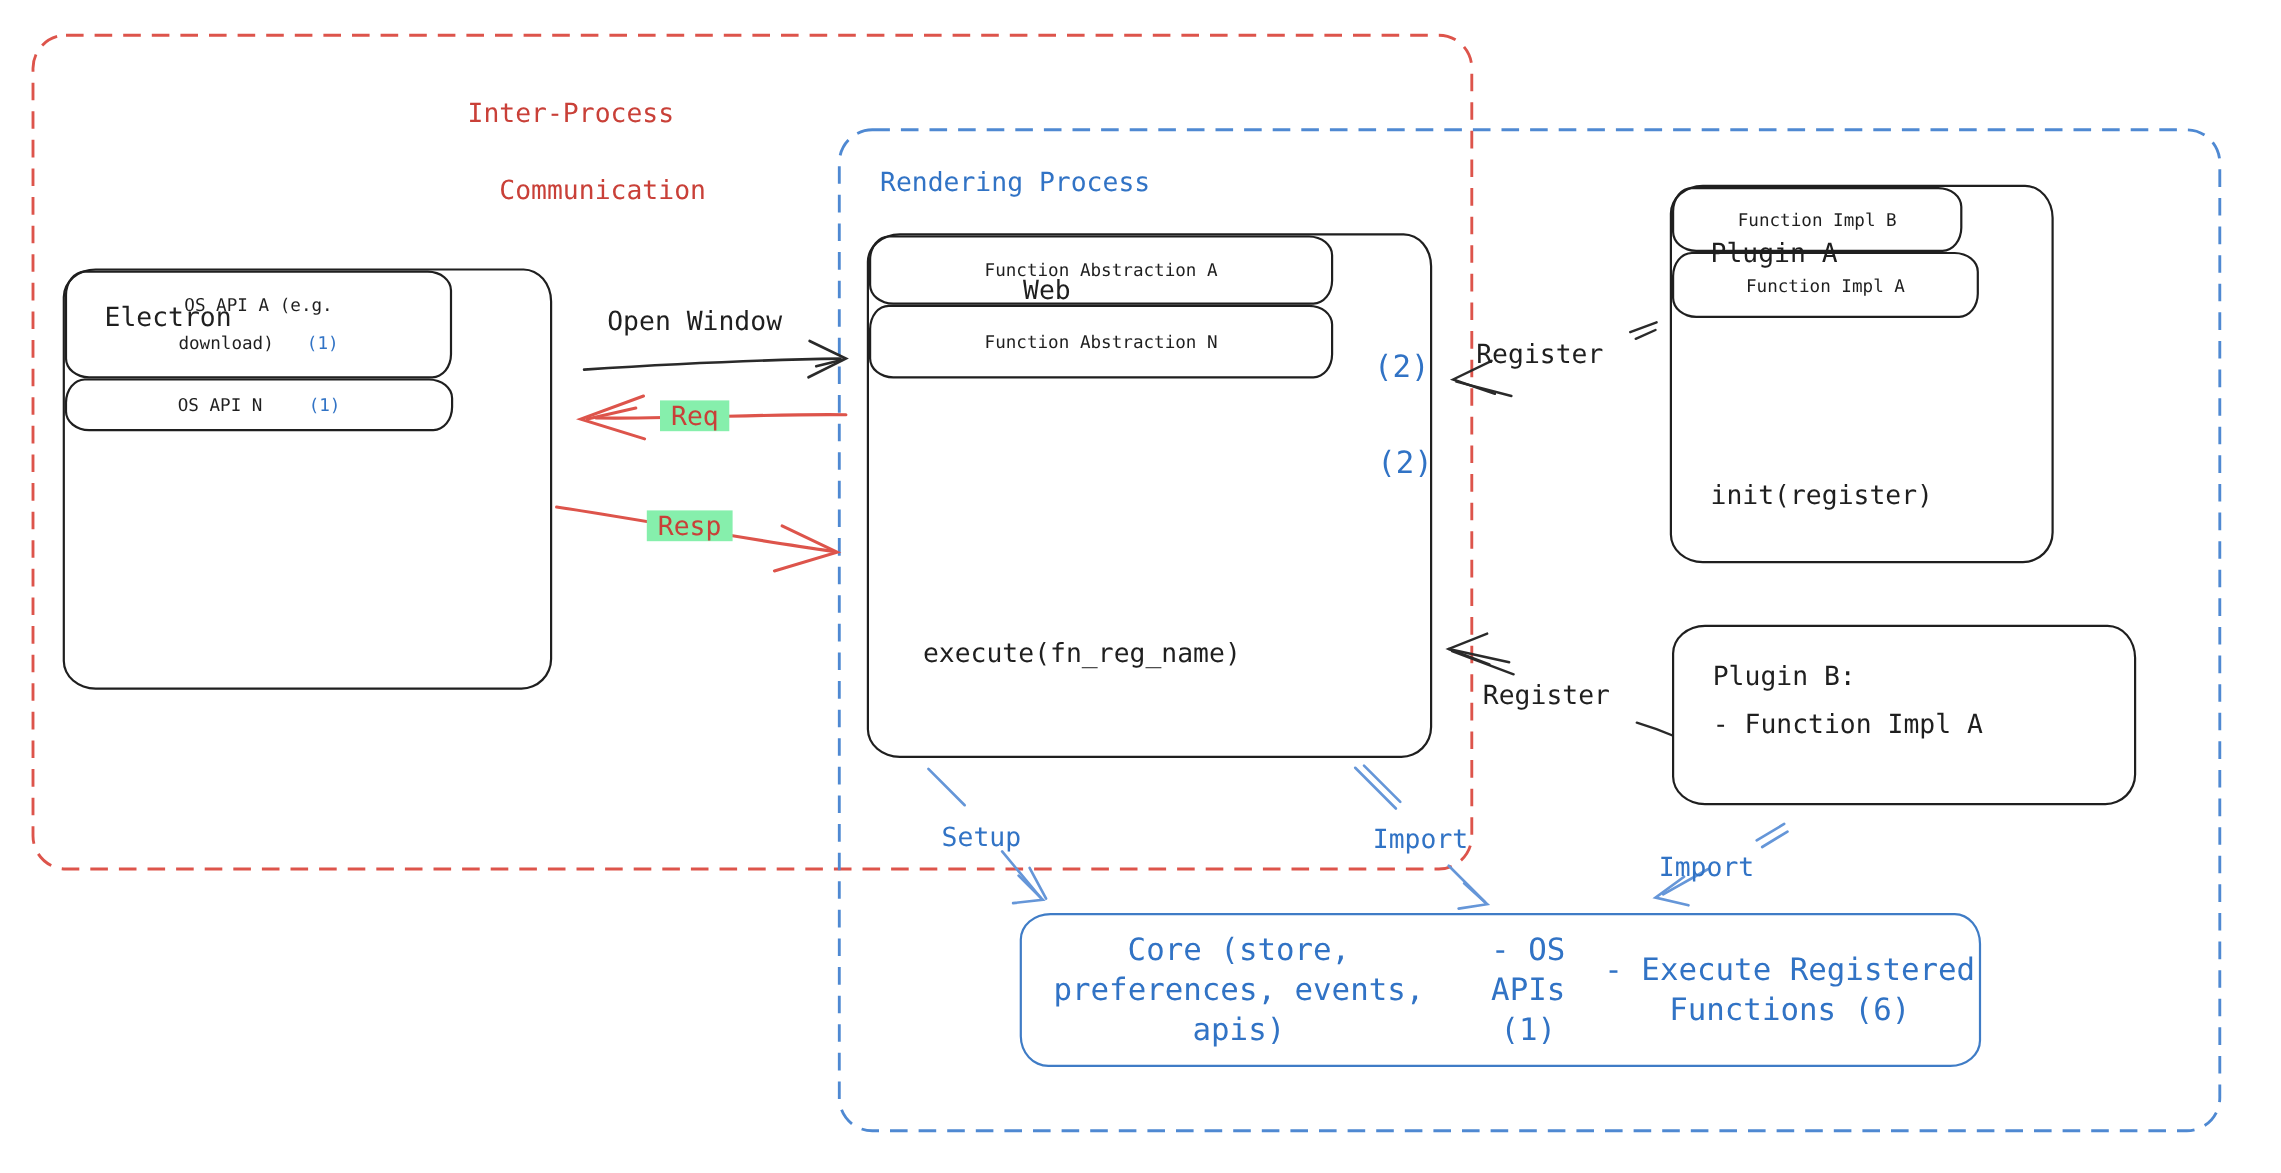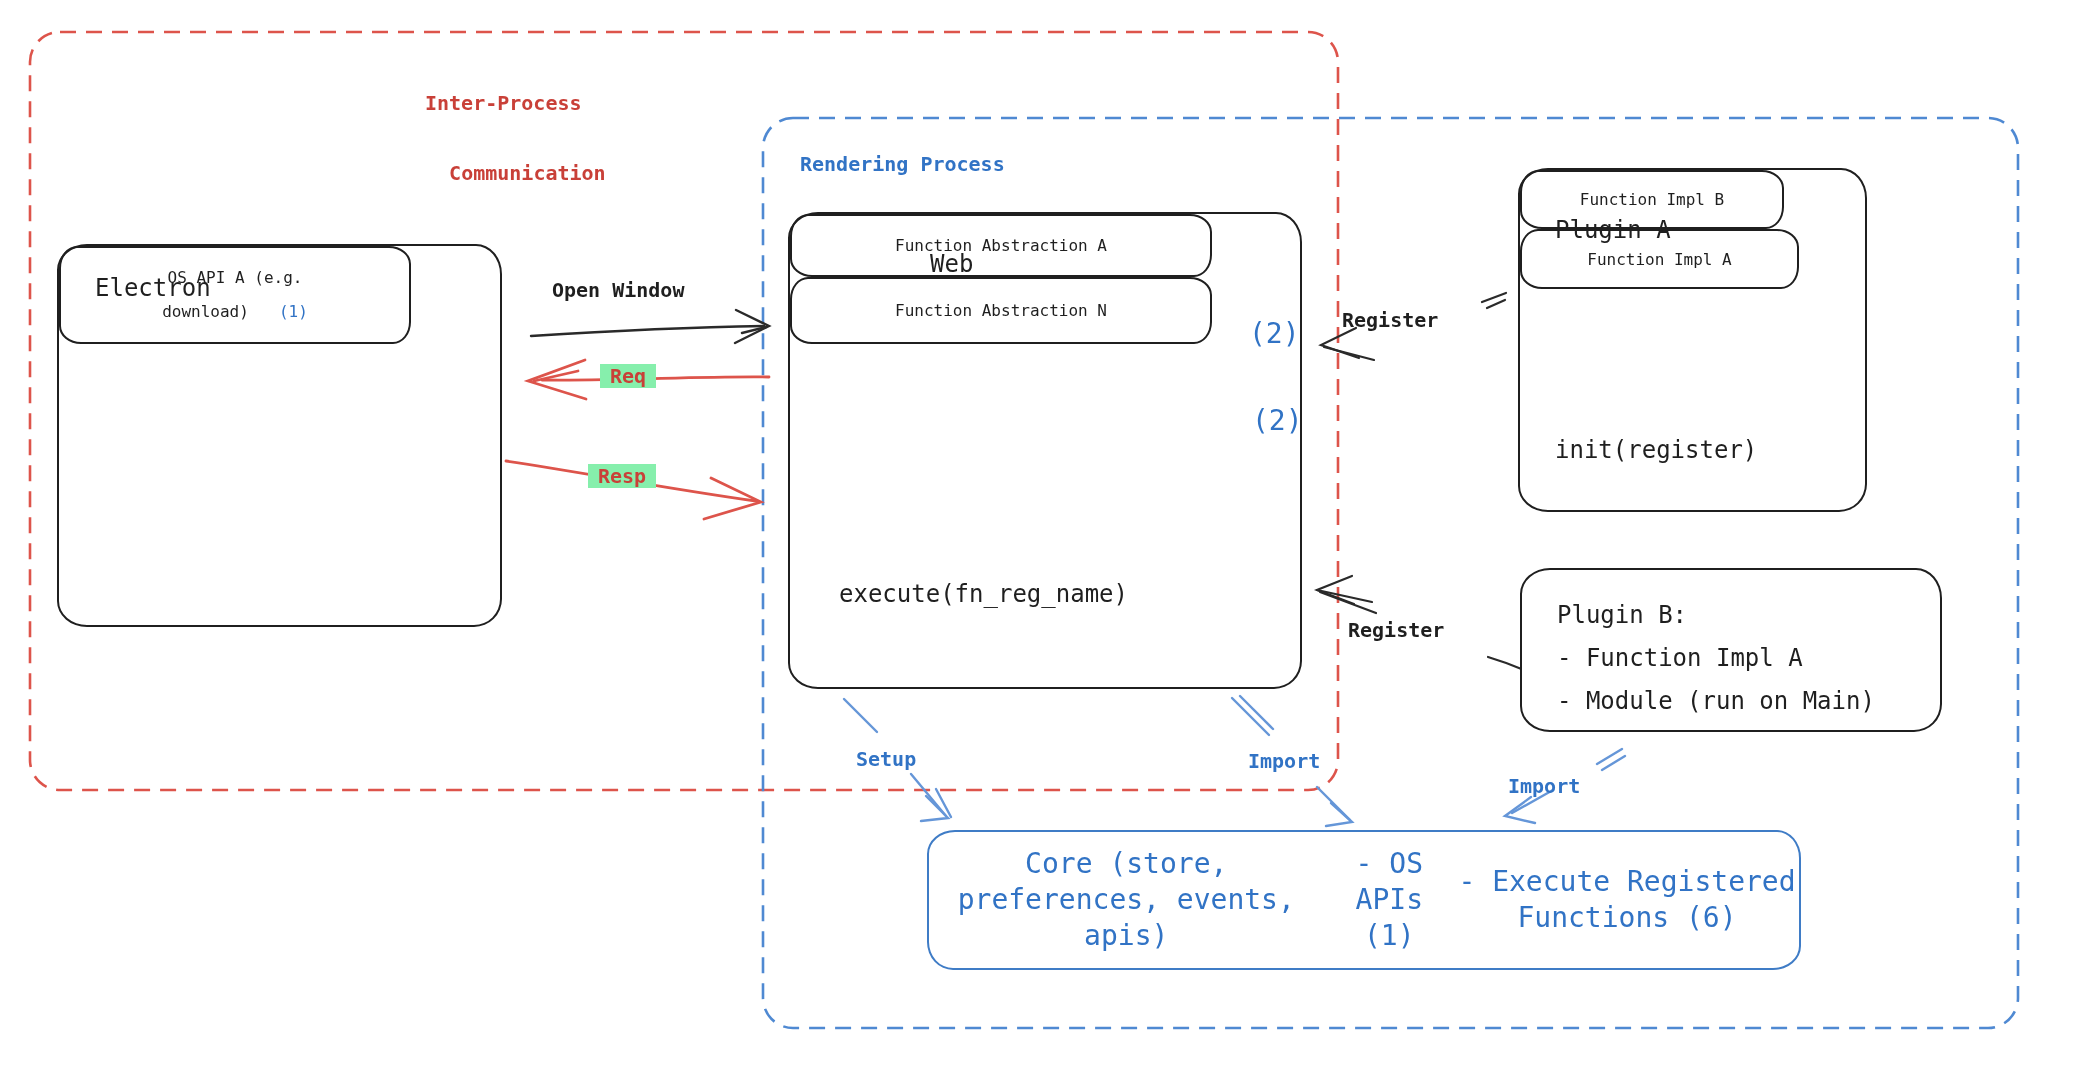--- a/index.html
+++ b/index.html
@@ -4,21 +4,21 @@
 <style>
   html,body{margin:0;padding:0;background:#ffffff;}
   body{width:2074px;height:1066px;position:relative;overflow:hidden;
        font-family:"DejaVu Sans Mono","Liberation Mono",monospace;color:#1f1f1f;}
   .abs{position:absolute;}
   svg.overlay{position:absolute;left:0;top:0;z-index:1;}
   .node{position:absolute;z-index:2;background:#ffffff;border:2.5px solid #1f1f1f;}
   .big{border-radius:30px 26px 28px 30px / 26px 30px 28px 26px;}
   .mini{border:2px solid #1f1f1f;border-radius:18px 22px 18px 22px / 22px 18px 22px 18px;
         display:flex;align-items:center;justify-content:center;text-align:center;}
-  .lbl{position:absolute;z-index:3;font-size:20px;white-space:pre;font-weight:bold;}
+  .lbl{position:absolute;z-index:3;font-size:24px;white-space:pre;}
   .title{position:absolute;font-size:24px;white-space:pre;}
   .num{color:#3173c5;}
   .red{color:#c94038;}
   .blue{color:#3173c5;}
   .bgw{background:#86efac;padding:0 10px;}
   .fs28{font-size:28px;}
   .centerlines{display:flex;flex-direction:row;justify-content:center;align-items:center;height:100%;}
 </style>
 </head>
 <body>
@@ -85,40 +85,44 @@
   <span>Communication</span></div>
 
 <div class="lbl blue" style="left:800px;top:152px;">Rendering Process</div>
 
 <div class="node big" style="left:57px;top:244px;width:441px;height:379px;">
   <div class="title" style="left:36px;top:28px;">Electron</div>
   <div class="mini" style="left:41px;top:99px;width:348px;height:94px;line-height:34px;flex-direction:column;">
     <div>OS API A (e.g.</div>
     <div><span>download)</span><span class="num" style="margin-left:30px;">(1)</span></div>
   </div>
+  <div class="mini" style="left:40px;top:212px;width:349px;height:44px;">
+    <span>OS API N</span>
+      <span class="num" style="margin-left:42px;">(1)</span>
+  </div>
 </div>
 
 <div class="node big" style="left:788px;top:212px;width:510px;height:473px;">
   <div class="title" style="left:140px;top:36px;">Web</div>
   <div class="mini" style="left:32px;top:86px;width:418px;height:59px;">Function Abstraction A</div>
   <span class="num fs28 abs" style="left:459px;top:103px;">(2)</span>
   <span class="num fs28 abs" style="left:462px;top:190px;">(2)</span>
   <div class="mini" style="left:32px;top:261px;width:418px;height:63px;">Function Abstraction N</div>
   <div class="title" style="left:49px;top:366px;">execute(fn_reg_name)</div>
 </div>
 
 <div class="node big" style="left:1518px;top:168px;width:345px;height:340px;">
   <div class="title" style="left:35px;top:46px;">Plugin A</div>
   <div class="mini" style="left:25px;top:183px;width:260px;height:55px;">Function Impl B</div>
   <div class="mini" style="left:20px;top:97px;width:275px;height:56px;">Function Impl A</div>
   <div class="title" style="left:35px;top:266px;">init(register)</div>
 </div>
 
 <div class="node big" style="left:1520px;top:568px;width:418px;height:160px;">
-  <div class="title" style="left:35px;top:24px;line-height:43px;"><span>Plugin B:</span><br><span>- Function Impl A</span><br><span>- Module (run on Main)</span></div>
+  <div class="title" style="left:35px;top:24px;line-height:43px;"><span>Plugin B:</span><br><span>- Function Impl A</span><br></div>
 </div>
 
 <div class="node" style="left:927px;top:830px;width:870px;height:136px;
      border:2.5px solid #3f7cc6;border-radius:28px 24px 28px 26px / 24px 28px 24px 28px;">
   <div class="centerlines blue fs28" style="line-height:36px;text-align:center;">
     <div>Core (store, preferences, events, apis)</div>
     <div>- OS APIs (1)</div>
     <div>- Execute Registered Functions (6)</div>
   </div>
 </div>

